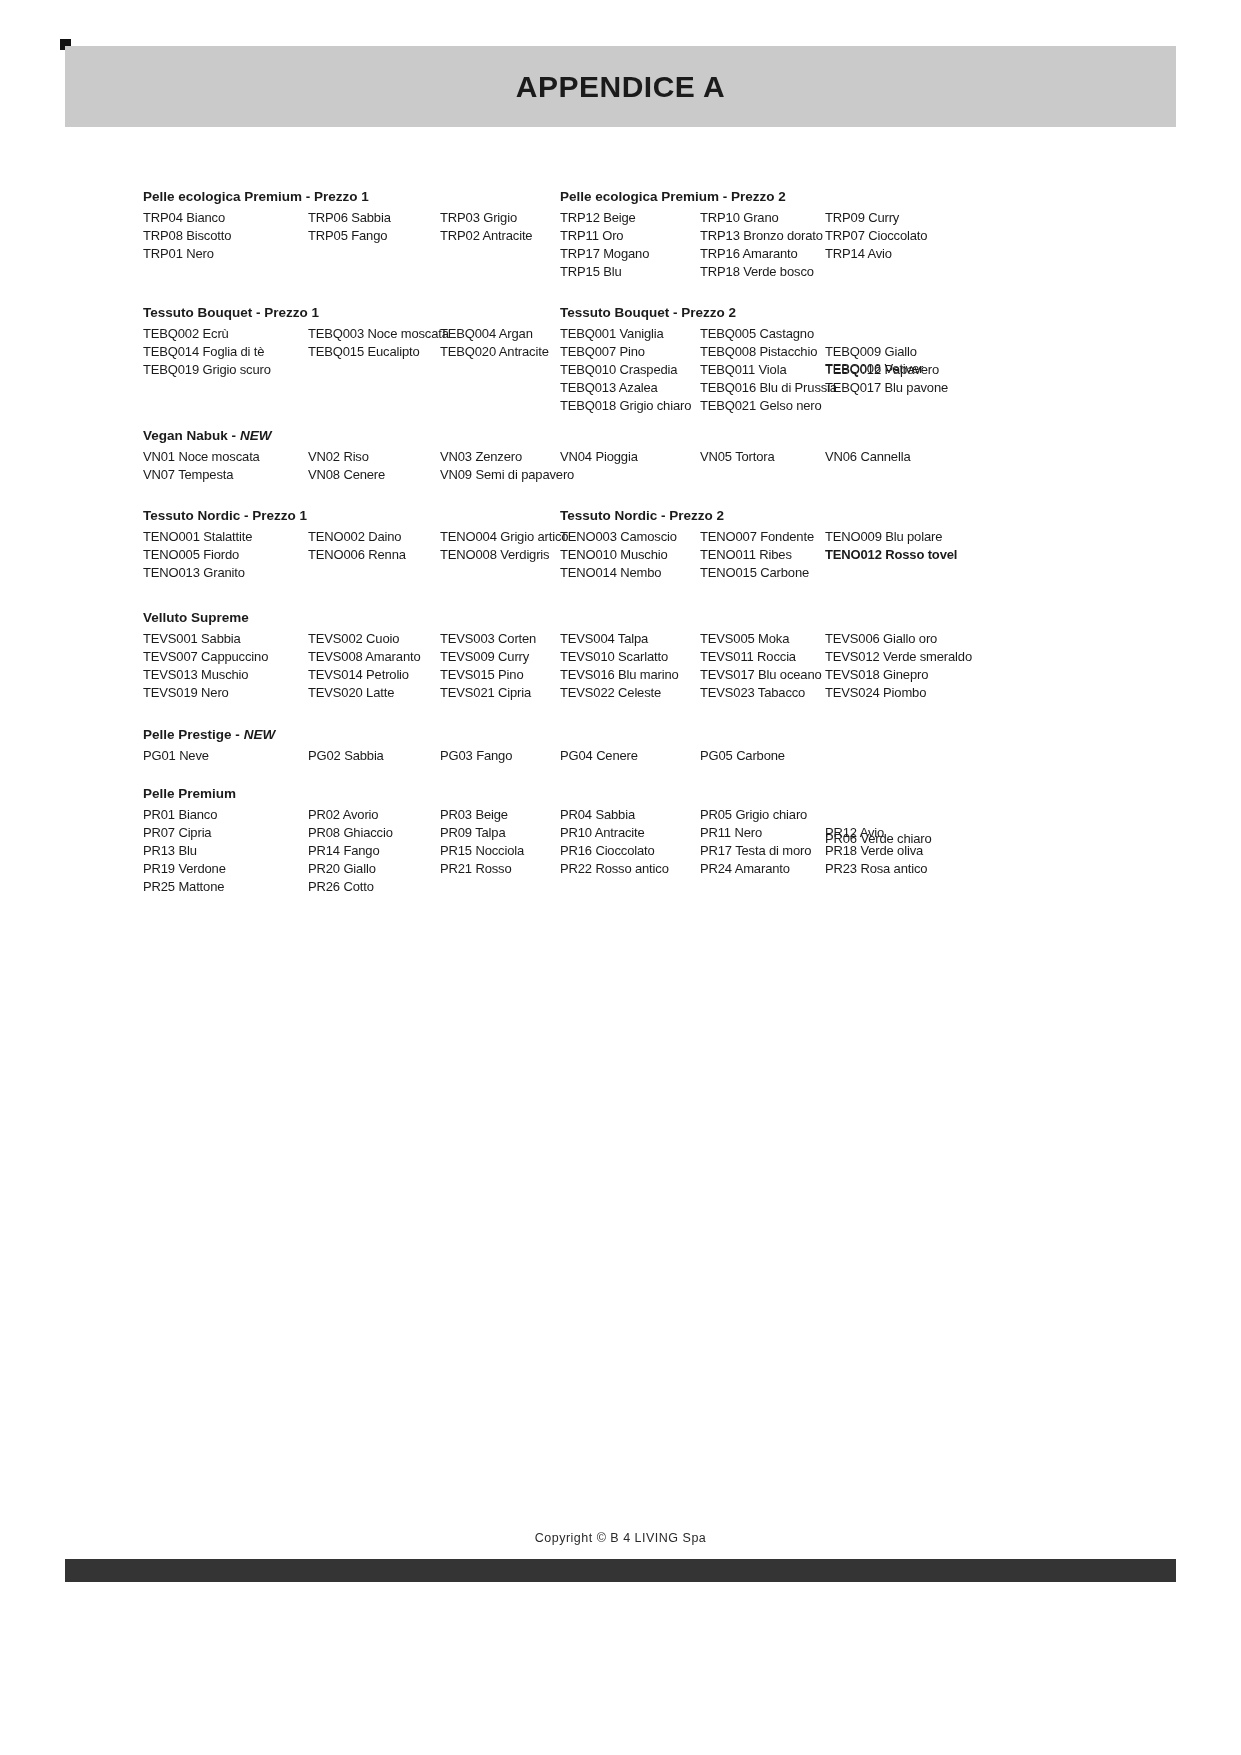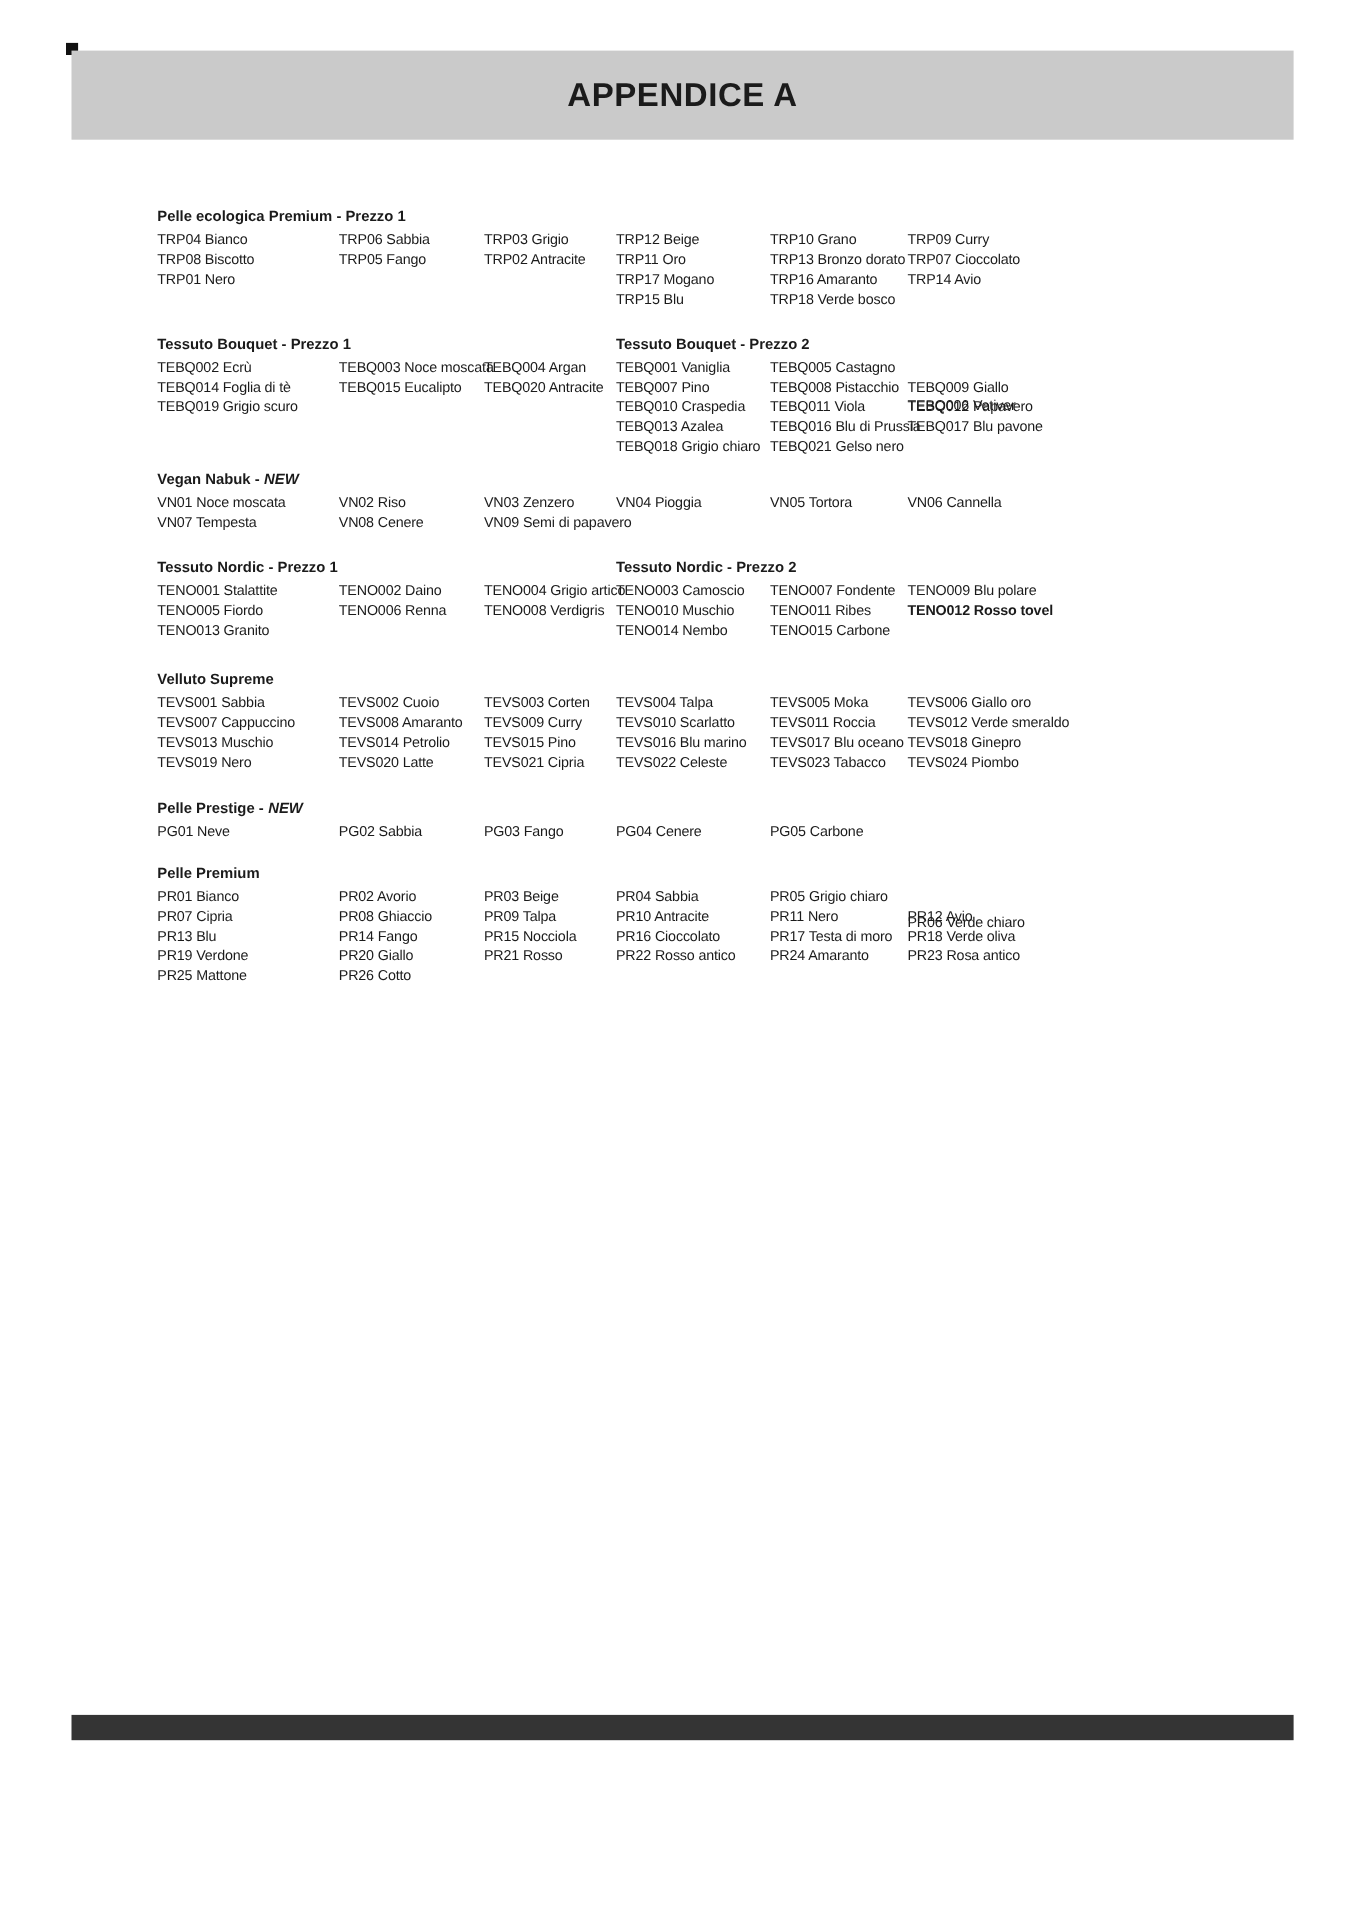--- a/index.html
+++ b/index.html
@@ -61,20 +61,21 @@
 
 <div class="page">
   <div class="corner-mark"></div>
   <header class="titlebar">
     <h1>APPENDICE A</h1>
   </header>
 
   <main id="content">
       <section class="band" style="top: 189px;">
         <h2 class="sec-header" style="grid-area: 1 / 1 / auto / span 3;"><span>Pelle ecologica Premium - Prezzo 1</span></h2>
+        <h2 class="sec-header" style="grid-area: 1 / 4 / auto / span 3;"><span>Pelle ecologica Premium - Prezzo 2</span></h2>
         <div class="cell" style="grid-area: 2 / 1;"><span>TRP04</span> <span>Bianco</span></div>
         <div class="cell" style="grid-area: 2 / 2;"><span>TRP06</span> <span>Sabbia</span></div>
         <div class="cell" style="grid-area: 2 / 3;"><span>TRP03</span> <span>Grigio</span></div>
         <div class="cell" style="grid-area: 2 / 4;"><span>TRP12</span> <span>Beige</span></div>
         <div class="cell" style="grid-area: 2 / 5;"><span>TRP10</span> <span>Grano</span></div>
         <div class="cell" style="grid-area: 2 / 6;"><span>TRP09</span> <span>Curry</span></div>
         <div class="cell" style="grid-area: 3 / 1;"><span>TRP08</span> <span>Biscotto</span></div>
         <div class="cell" style="grid-area: 3 / 2;"><span>TRP05</span> <span>Fango</span></div>
         <div class="cell" style="grid-area: 3 / 3;"><span>TRP02</span> <span>Antracite</span></div>
         <div class="cell" style="grid-area: 3 / 4;"><span>TRP11</span> <span>Oro</span></div>
@@ -202,14 +203,15 @@
         <div class="cell" style="grid-area: 5 / 2;"><span>PR20</span> <span>Giallo</span></div>
         <div class="cell" style="grid-area: 5 / 3;"><span>PR21</span> <span>Rosso</span></div>
         <div class="cell" style="grid-area: 5 / 4;"><span>PR22</span> <span>Rosso antico</span></div>
         <div class="cell" style="grid-area: 5 / 5;"><span>PR24</span> <span>Amaranto</span></div>
         <div class="cell" style="grid-area: 5 / 6;"><span>PR23</span> <span>Rosa antico</span></div>
         <div class="cell" style="grid-area: 6 / 1;"><span>PR25</span> <span>Mattone</span></div>
         <div class="cell" style="grid-area: 6 / 2;"><span>PR26</span> <span>Cotto</span></div>
       </section>
     </main>
 
+  <div class="footer-text">Copyright © B 4 LIVING Spa</div>
   <div class="footer-bar"></div>
 </div>
 
 </body></html>

